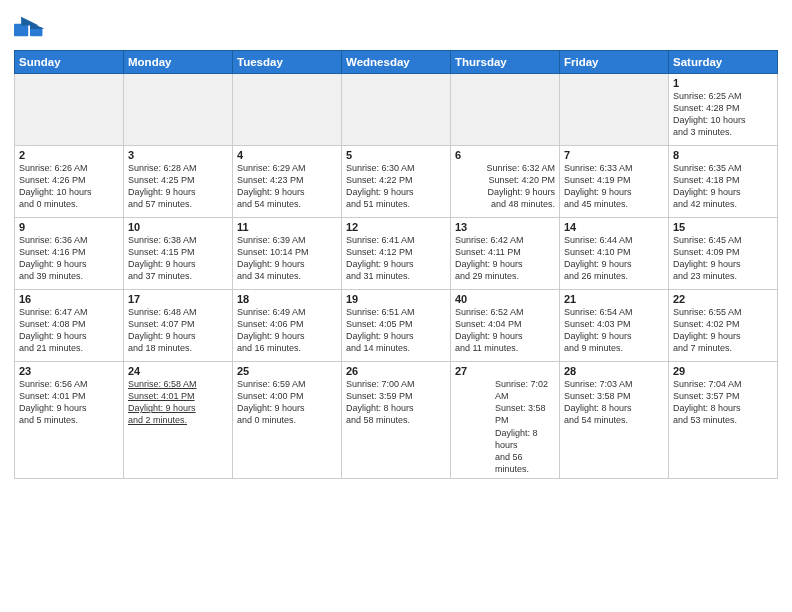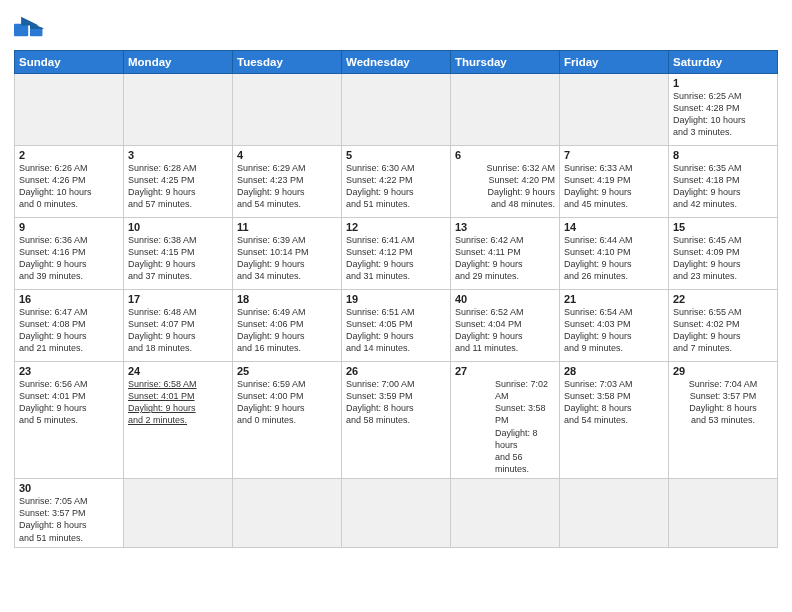--- a/index.html
+++ b/index.html
@@ -337,36 +337,21 @@
           </td>
           <td>
             <span class="day-num">28</span>
             <div class="day-info" style="white-space: pre-line;">Sunrise: 7:03 AM
 Sunset: 3:58 PM
 Daylight: 8 hours
 and 54 minutes.</div>
           </td>
           <td>
             <span class="day-num">29</span>
-            <div class="day-info" style="white-space: pre-line; text-align: center;">Sunrise: 7:04 AM
+            <div class="day-info" style="white-space: pre-line;">Sunrise: 7:04 AM
 Sunset: 3:57 PM
 Daylight: 8 hours
 and 53 minutes.</div>
           </td>
-        </tr>
-        <tr>
-          <td class="last-row">
-            <span class="day-num">30</span>
-            <div class="day-info" style="white-space: pre-line;">Sunrise: 7:05 AM
-Sunset: 3:57 PM
-Daylight: 8 hours
-and 51 minutes.</div>
-          </td>
-          <td class="empty last-row"></td>
-          <td class="empty last-row"></td>
-          <td class="empty last-row"></td>
-          <td class="empty last-row"></td>
-          <td class="empty last-row"></td>
-          <td class="empty last-row"></td>
         </tr>
       </tbody>
   </table>
 </div>
 
 </body></html>

